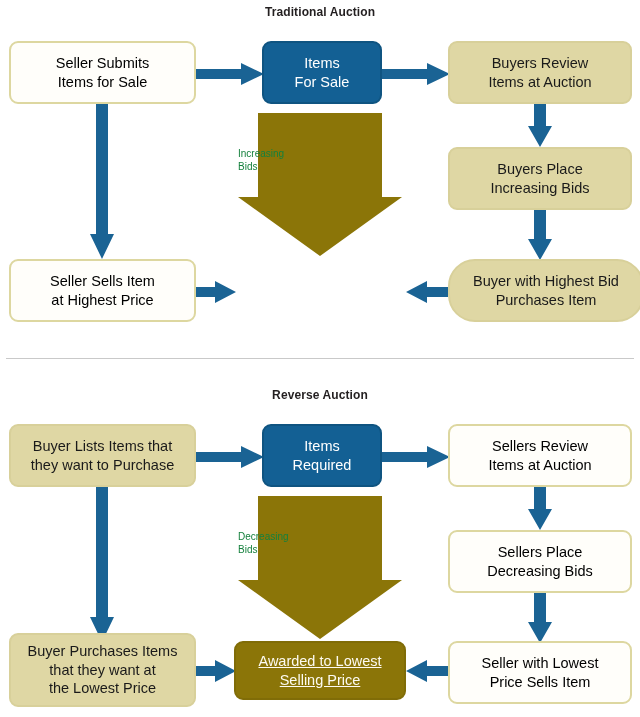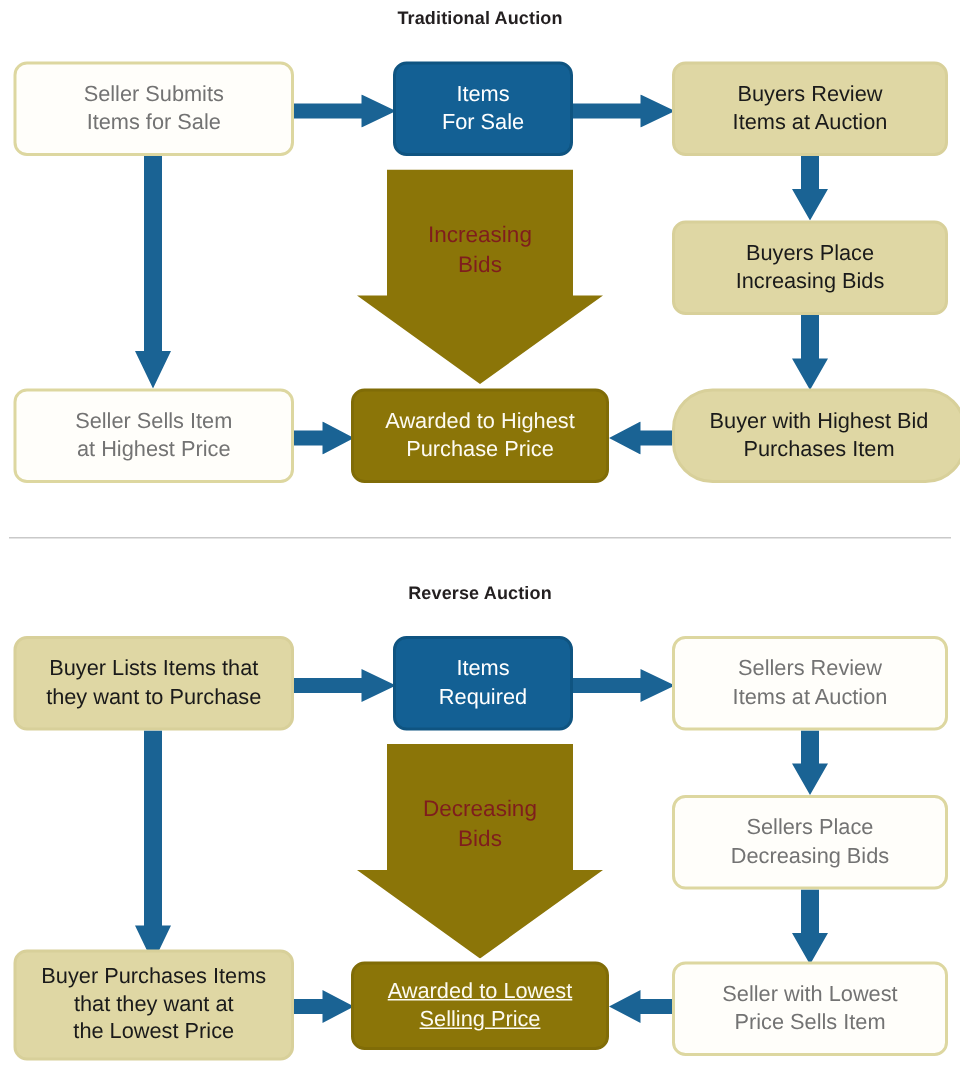--- a/index.html
+++ b/index.html
@@ -44,21 +44,21 @@
     align-items: center;
     justify-content: center;
     text-align: center;
     font-size: 14.5px;
     line-height: 1.28;
     padding: 2px 6px;
   }
   .node-white {
     background: #fffefa;
     border: 2.5px solid #ddd7a0;
-    color: #737373;
+    color: #000000;
   }
   .node-khaki {
     background: #dfd7a4;
     border: 2.5px solid #d8d09a;
     color: #1a1a1a;
   }
   .node-blue {
     background: #136094;
     border: 2.5px solid #0f5481;
     color: #ffffff;
@@ -79,23 +79,23 @@
   }
   .arrow svg { display: block; }
 
   .big-arrow {
     position: absolute;
   }
   .big-arrow .ba-text {
     position: absolute;
     left: 0;
     width: 100%;
-    text-align: center;
-    color: #7f1d1d;
-    font-size: 15px;
+    text-align: left;
+    color: #15803d;
+    font-size: 10px;
     line-height: 1.3;
     white-space: pre-line;
     pointer-events: none;
   }
 </style>
 </head>
 <body>
 
 <div id="canvas">
 
@@ -163,24 +163,20 @@
     <span class="label">Seller Sells Item
 at Highest Price</span>
   </div>
 
   <div class="arrow" style="left:196px; top:281px;">
     <svg width="40" height="22" viewBox="0 0 40 22">
       <path d="M0,6 L19,6 L19,0 L40,11 L19,22 L19,16 L0,16 Z" fill="#1a6394"></path>
     </svg>
   </div>
 
-  <div class="node node-gold" style="left:234px; top:259px; width:172px; height:63px;">
-    <span class="label">Awarded to Highest
-Purchase Price</span>
-  </div>
 
   <div class="arrow" style="left:406px; top:281px;">
     <svg width="42" height="22" viewBox="0 0 42 22">
       <path d="M42,6 L21,6 L21,0 L0,11 L21,22 L21,16 L42,16 Z" fill="#1a6394"></path>
     </svg>
   </div>
 
   <div class="node node-khaki" style="left:448px; top:259px; width:196px; height:63px;border-radius:27px;">
     <span class="label">Buyer with Highest Bid
 Purchases Item</span>

